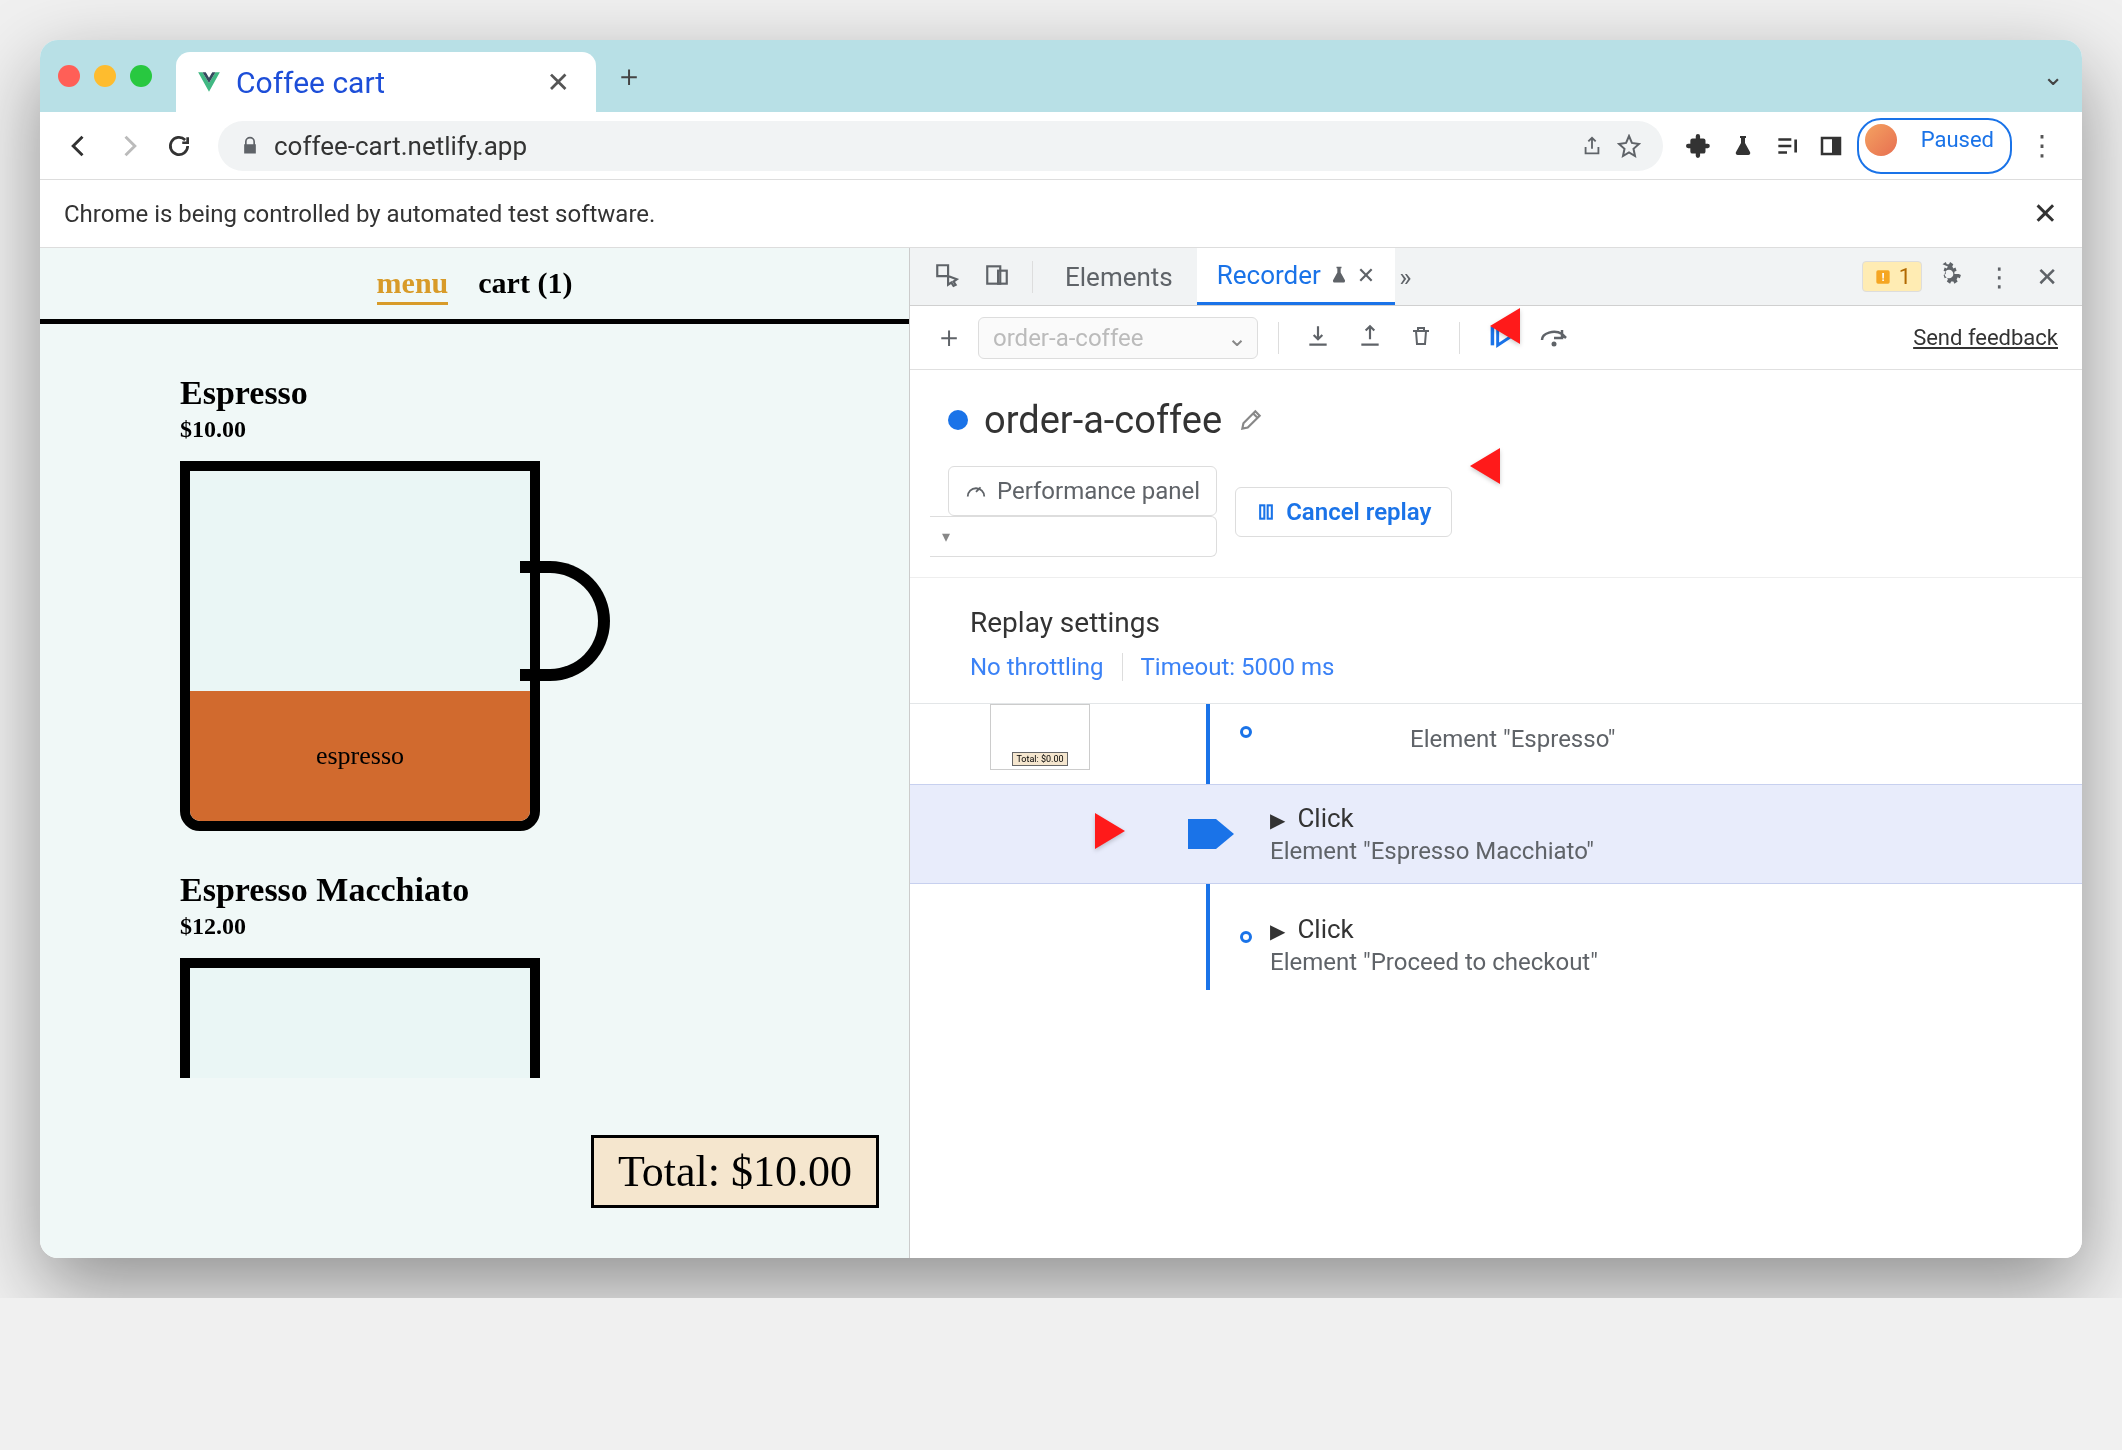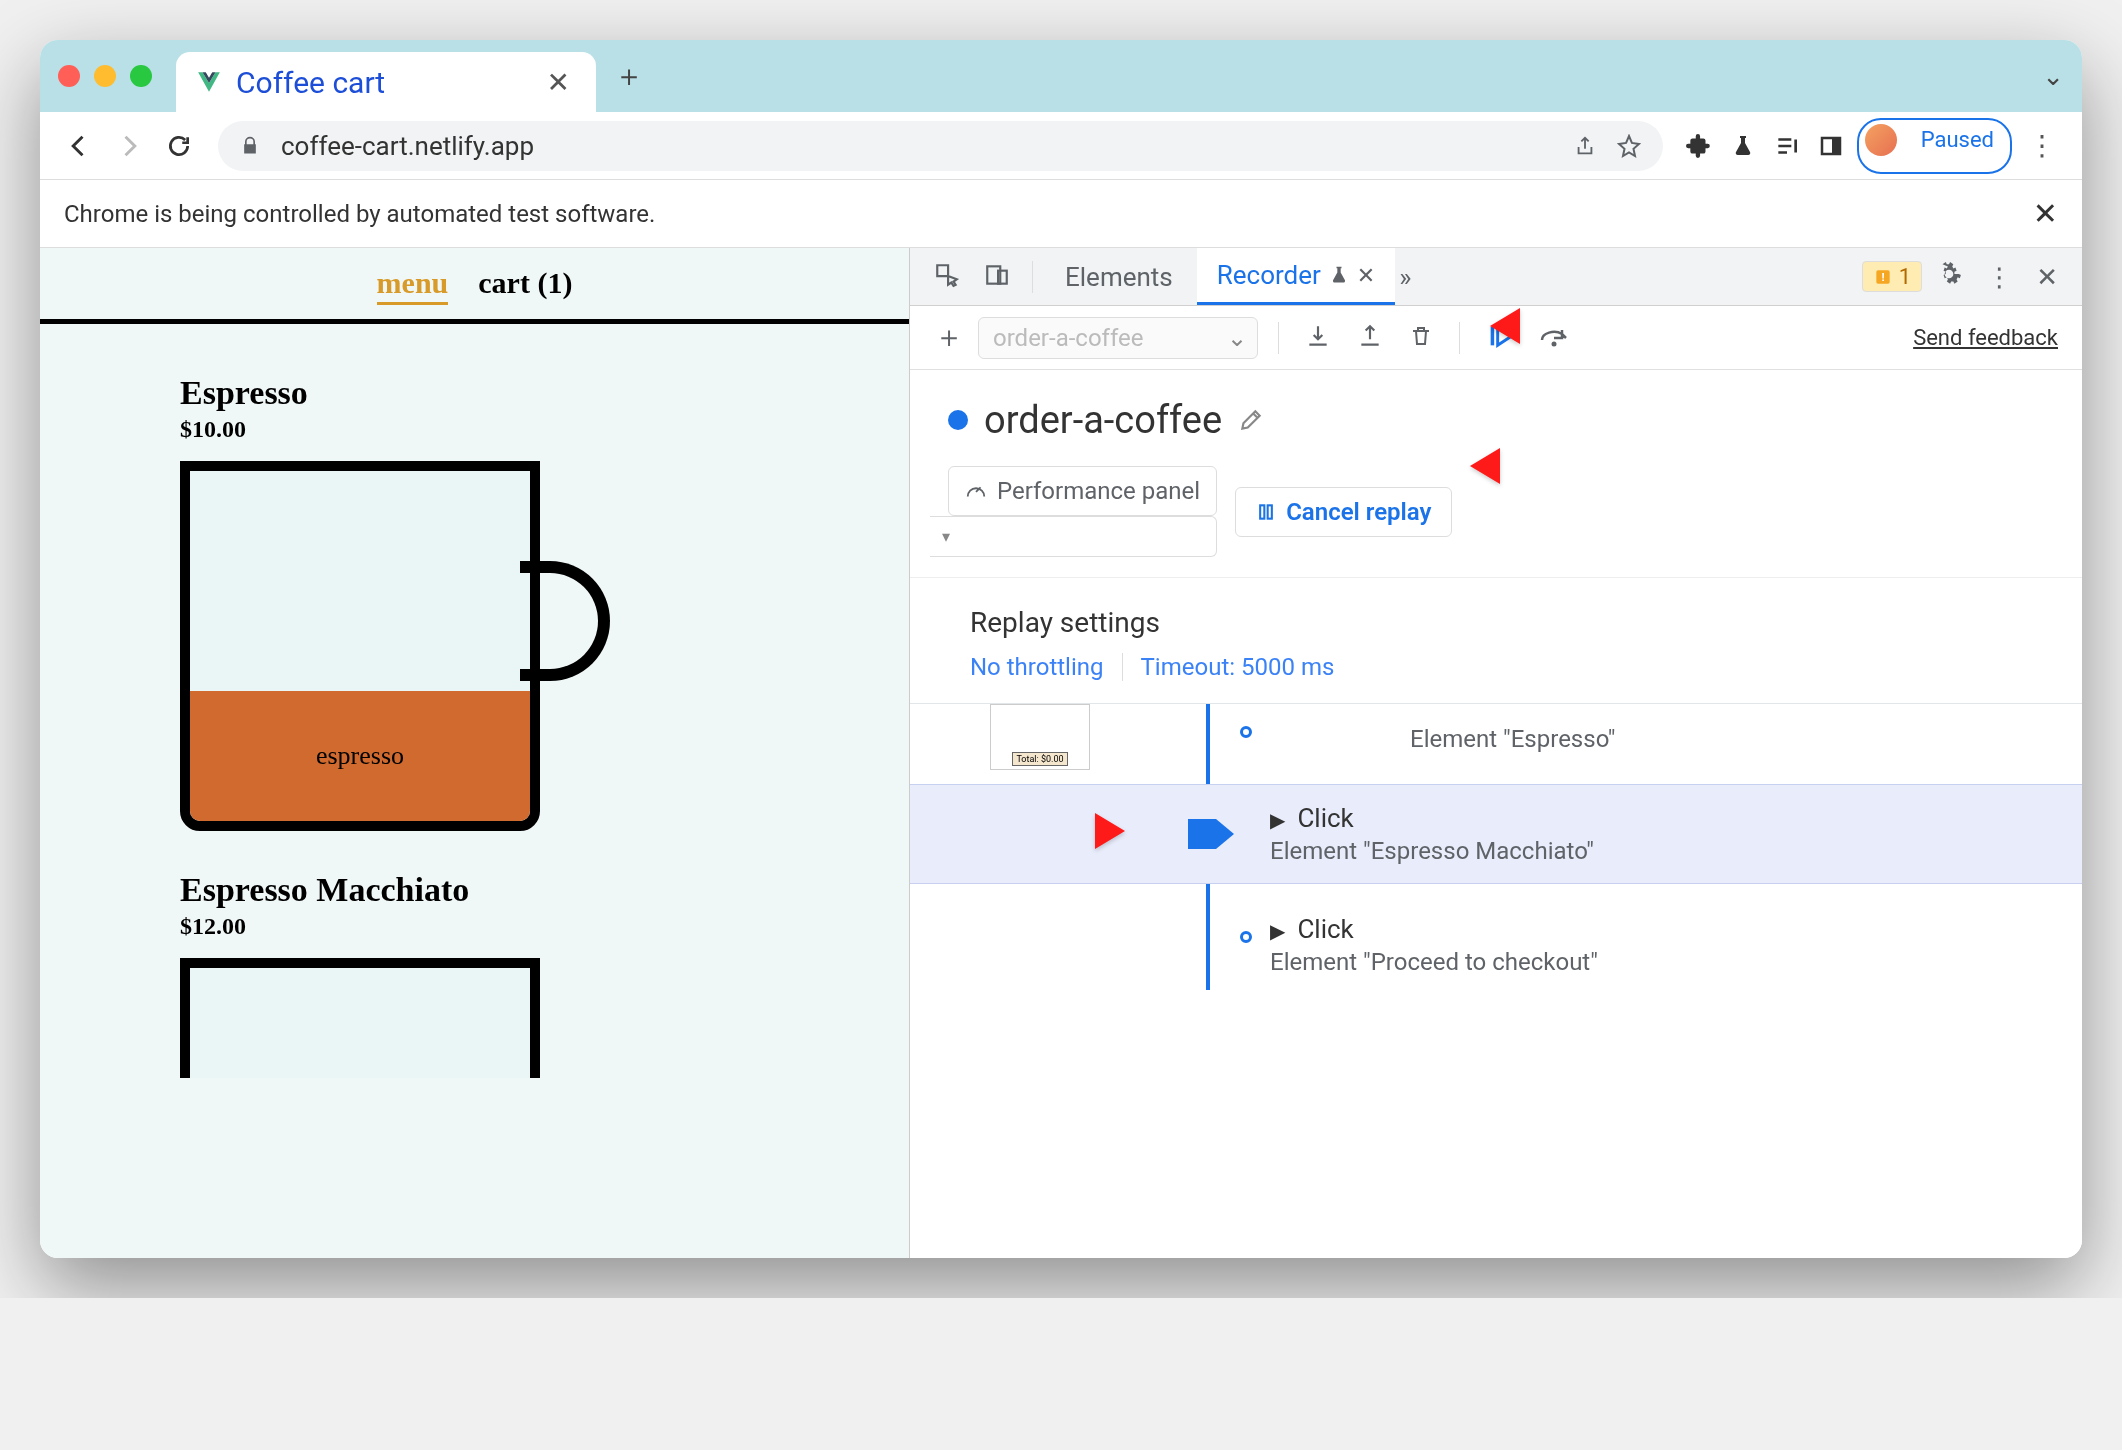--- a/index.html
+++ b/index.html
@@ -59,21 +59,21 @@
 }
 .nav-btn { width: 42px; height: 42px; display: flex; align-items: center; justify-content: center; color: #555; cursor: pointer; }
 .omnibox {
   flex: 1;
   background: #f1f3f4;
   border-radius: 30px;
   height: 50px;
   display: flex;
   align-items: center;
   padding: 0 22px;
-  gap: 21px;
+  gap: 14px;
   margin: 0 10px;
 }
 .omnibox .lock { color: #5f6368; }
 .omnibox .url { font-size: 26px; color: #333; flex: 1; }
 .omnibox .share, .omnibox .star { color: #5f6368; cursor: pointer; }
 .ext-icon { width: 36px; height: 36px; display: flex; align-items: center; justify-content: center; color: #333; cursor: pointer; }
 .profile-pill {
   display: flex;
   align-items: center;
   gap: 24px;
@@ -466,20 +466,21 @@
       </div>
 
       <div class="product" style="padding-top:30px;">
         <h2>Espresso Macchiato</h2>
         <div class="price">$12.00</div>
         <div class="cup-small">
           <div class="cup-small-body"></div>
         </div>
       </div>
 
+      <div class="total-badge">Total: $10.00</div>
     </div>
 
     <div class="devtools">
 
       <div class="dt-tabs">
         <span class="dt-icon"><svg width="26" height="26" viewBox="0 0 24 24">
               <path fill="none" stroke="#5f6368" stroke-width="2" d="M3 3h10v10H3zM13 13l8 3-3 2 2 3-2 1-2-3-3 2z"></path>
             </svg></span>
         <span class="dt-icon"><svg width="26" height="26" viewBox="0 0 24 24">
               <rect x="3" y="4" width="12" height="16" fill="none" stroke="#5f6368" stroke-width="2"></rect>

